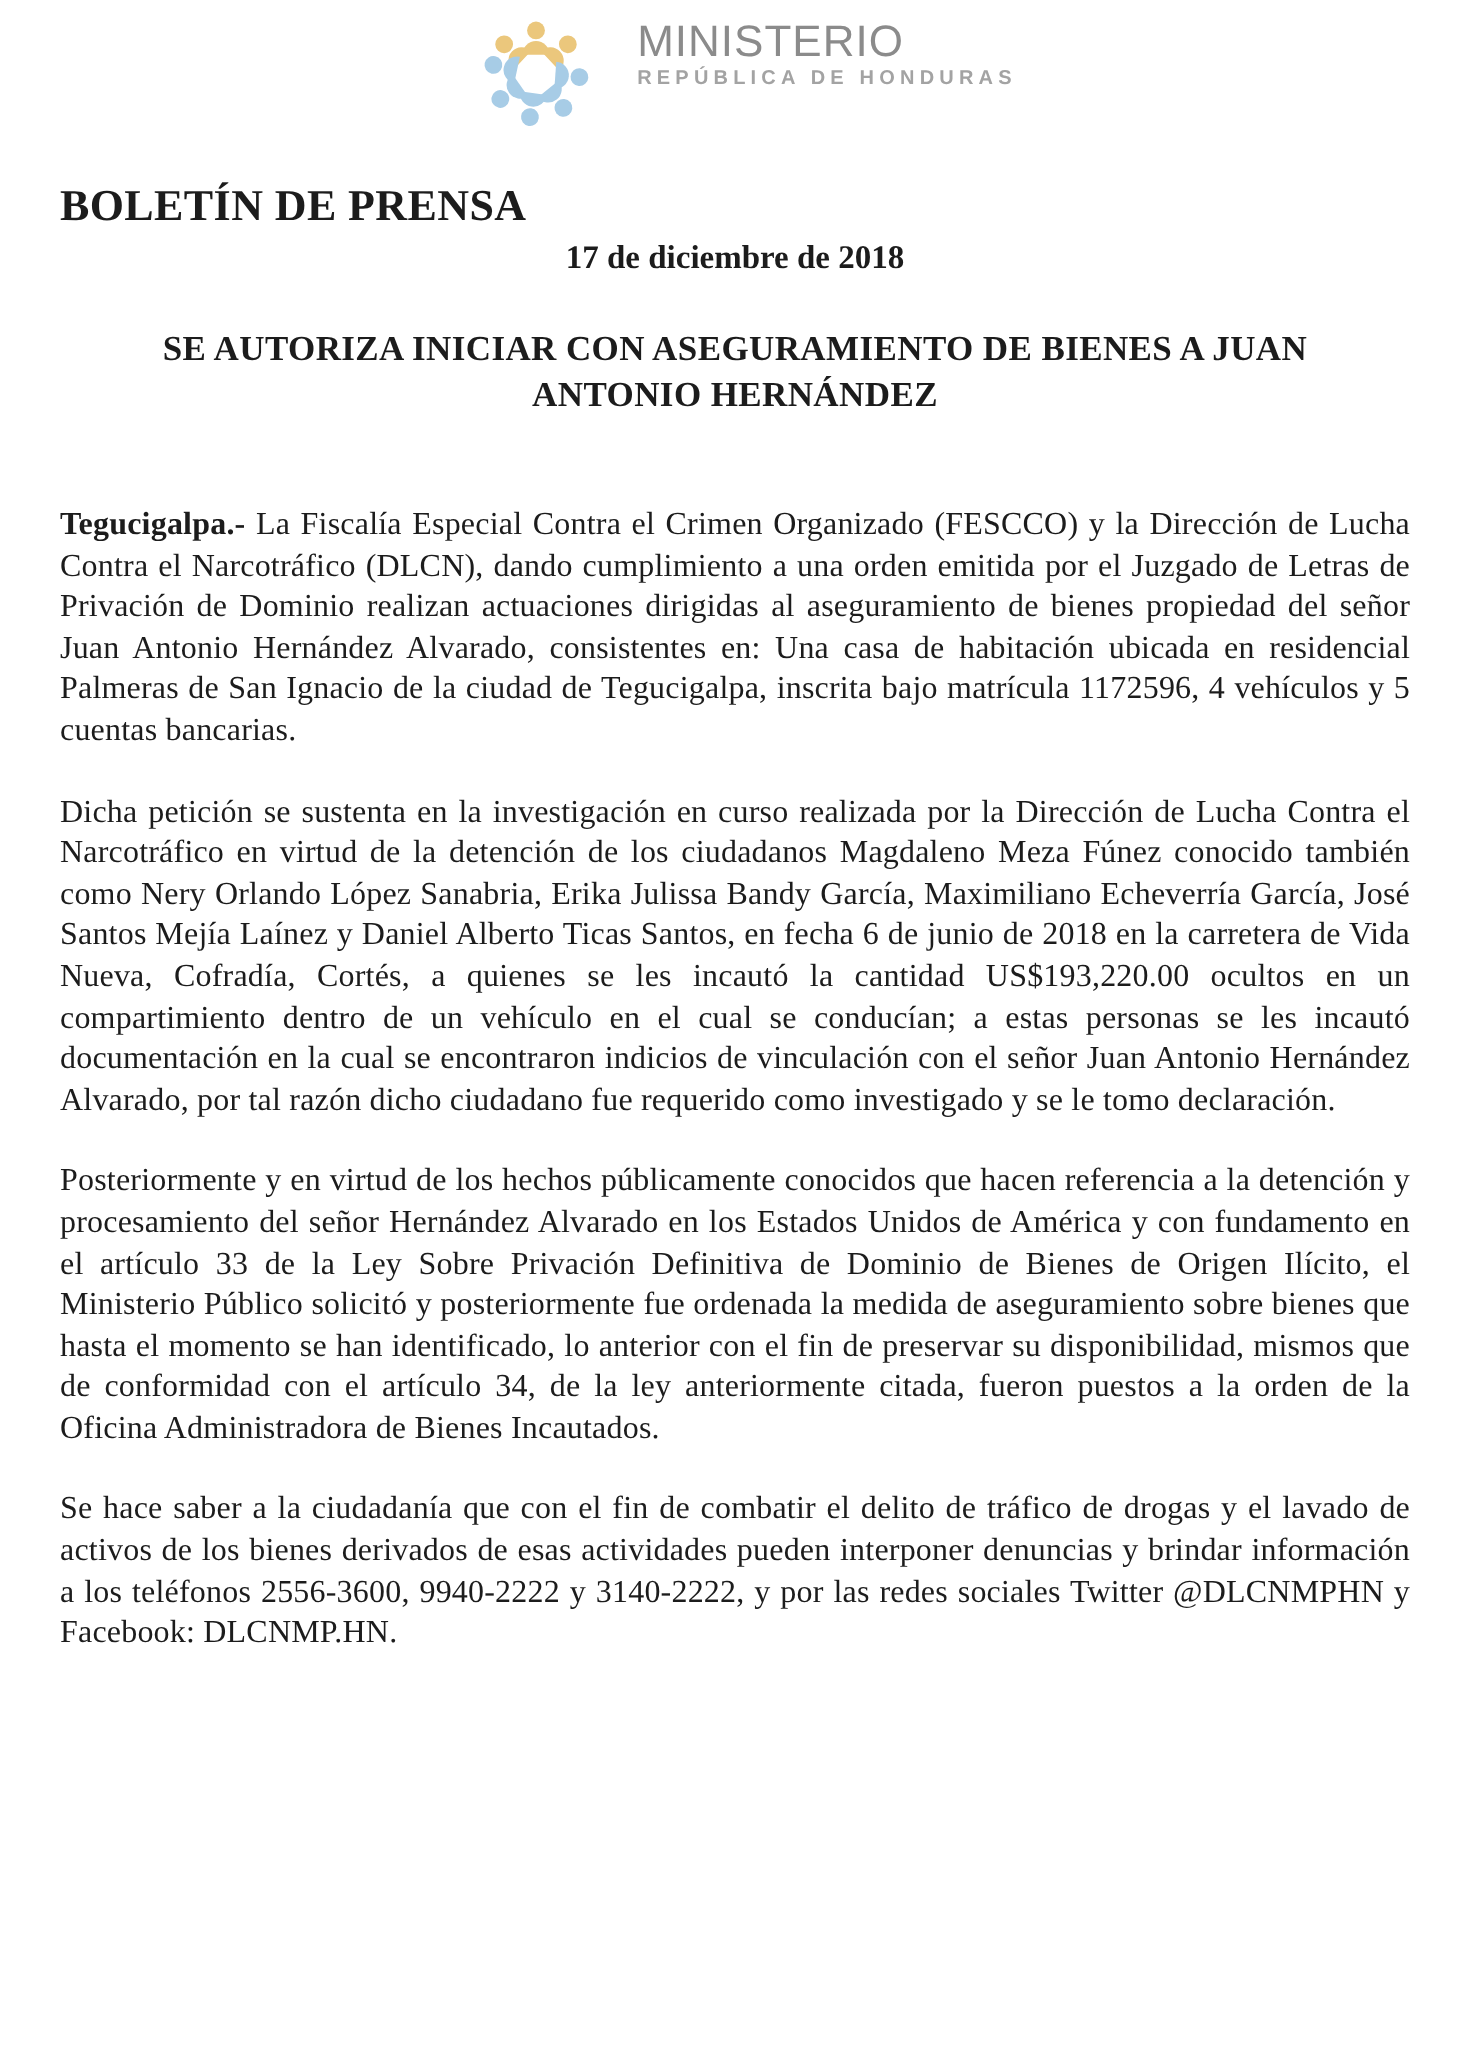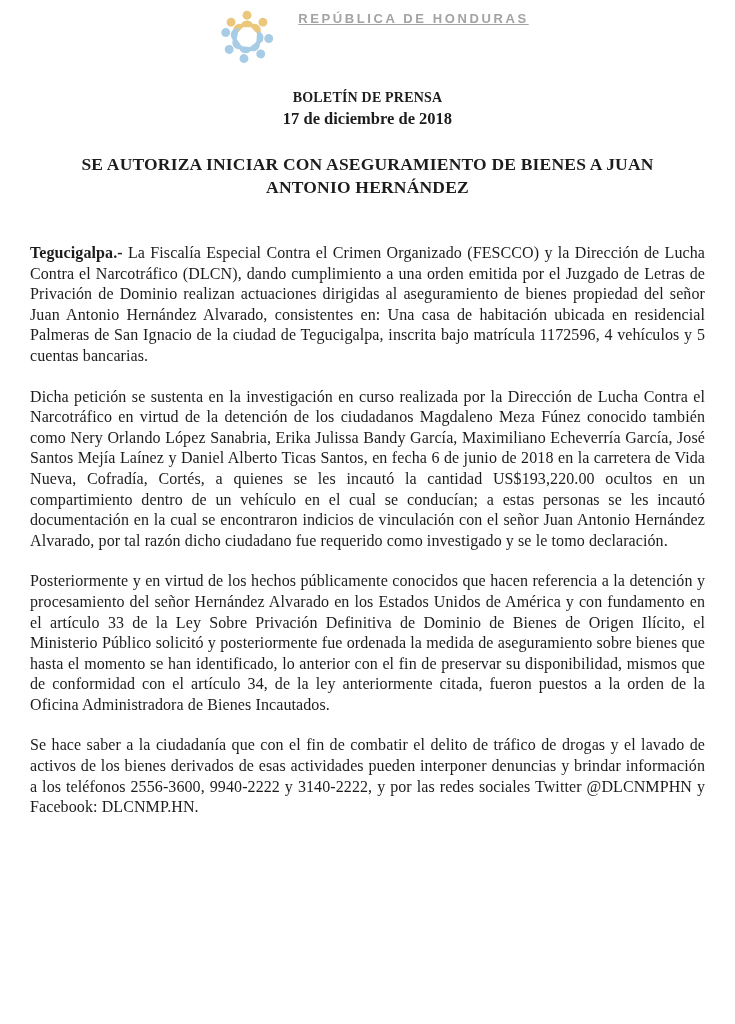--- a/index.html
+++ b/index.html
@@ -32,32 +32,30 @@
     padding-top: 3px;
   }
   .logo-title {
     font-size: 22px;
     line-height: 23px;
     letter-spacing: 0.5px;
     font-weight: 400;
   }
   .logo-subtitle {
     margin-top: 2px;
-    font-size: 13px;
+    font-size: 10px;
     font-weight: bold;
     letter-spacing: 2.6px;
     color: #a3a3a3;
-    text-decoration: underline;
   }
 
   
   .bulletin-title {
-    text-align: center;
     font-weight: bold;
-    font-size: 14px;
+    font-size: 22px;
     letter-spacing: 0.2px;
   }
   .date-line {
     text-align: center;
     font-weight: bold;
     font-size: 16.5px;
     margin-top: 3px;
   }
   .headline {
     margin: 24px auto 0 auto;
@@ -134,20 +132,21 @@
             </g>
             <g transform="rotate(282) translate(0,-12)">
               <circle cx="0" cy="-10.5" r="4.6"></circle>
                 <path d="M-7,2 a7,7 0 0,1 14,0 z"></path>
             </g>
           </g>
         </g>
       </svg>
     </div>
     <div class="logo-text">
+      <div class="logo-title">MINISTERIO</div>
       <div class="logo-subtitle">REPÚBLICA DE HONDURAS</div>
     </div>
   </div>
 
   <div class="bulletin-title">BOLETÍN DE PRENSA</div>
 
   <div class="date-line">17 de diciembre de 2018</div>
 
   <div class="headline">SE AUTORIZA INICIAR CON ASEGURAMIENTO DE BIENES A JUAN ANTONIO HERNÁNDEZ</div>
 

